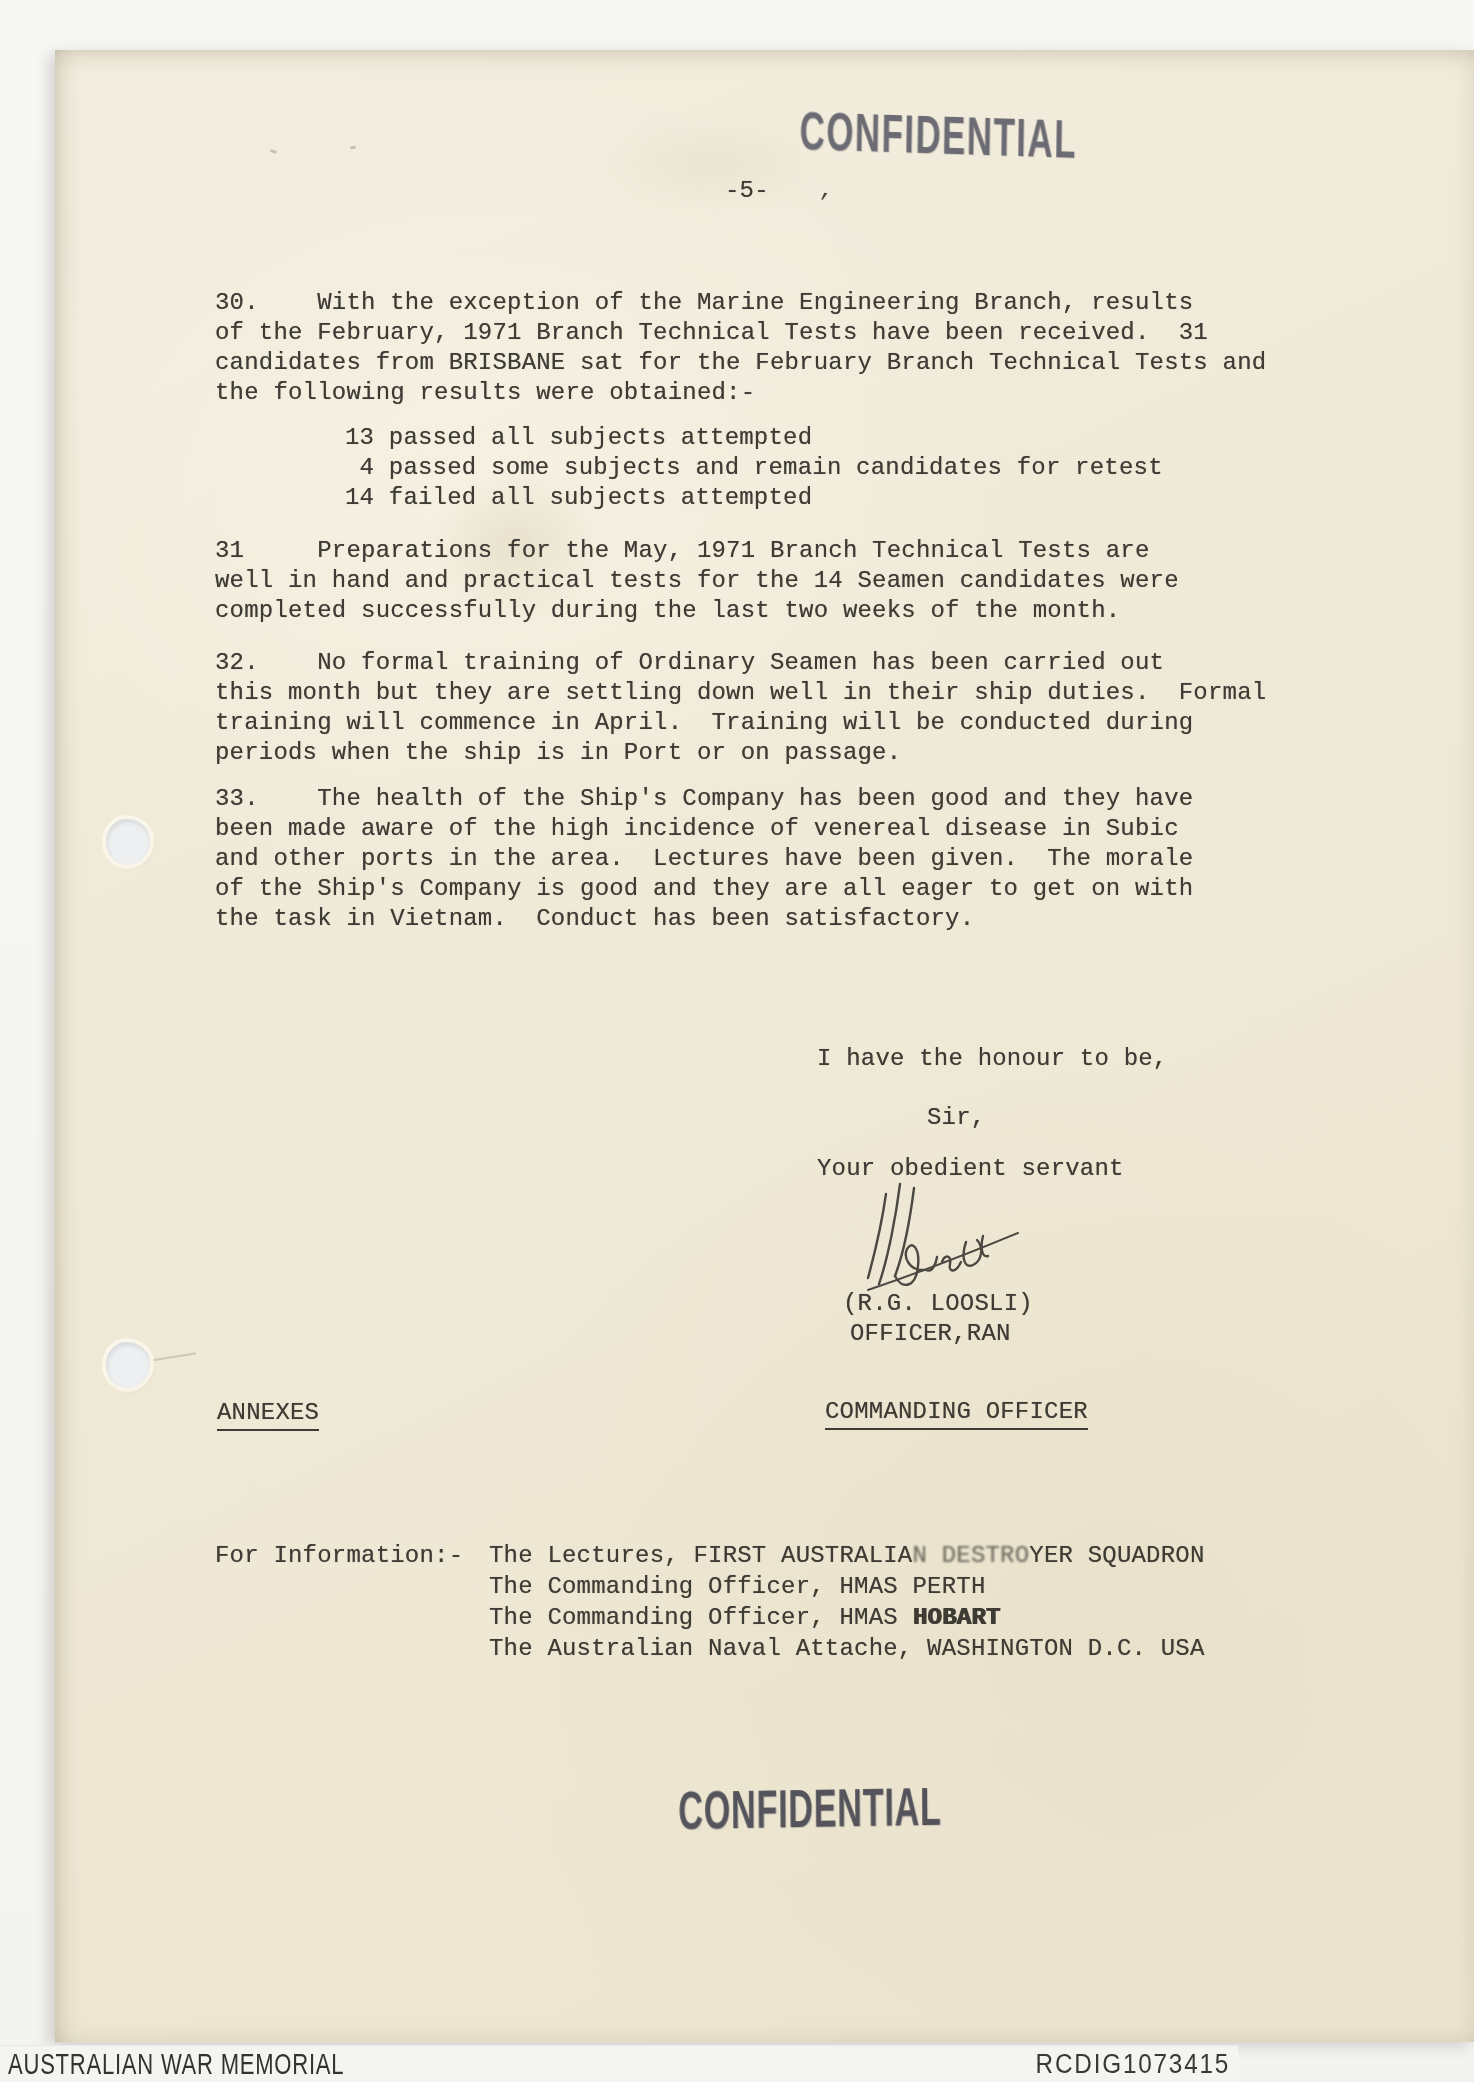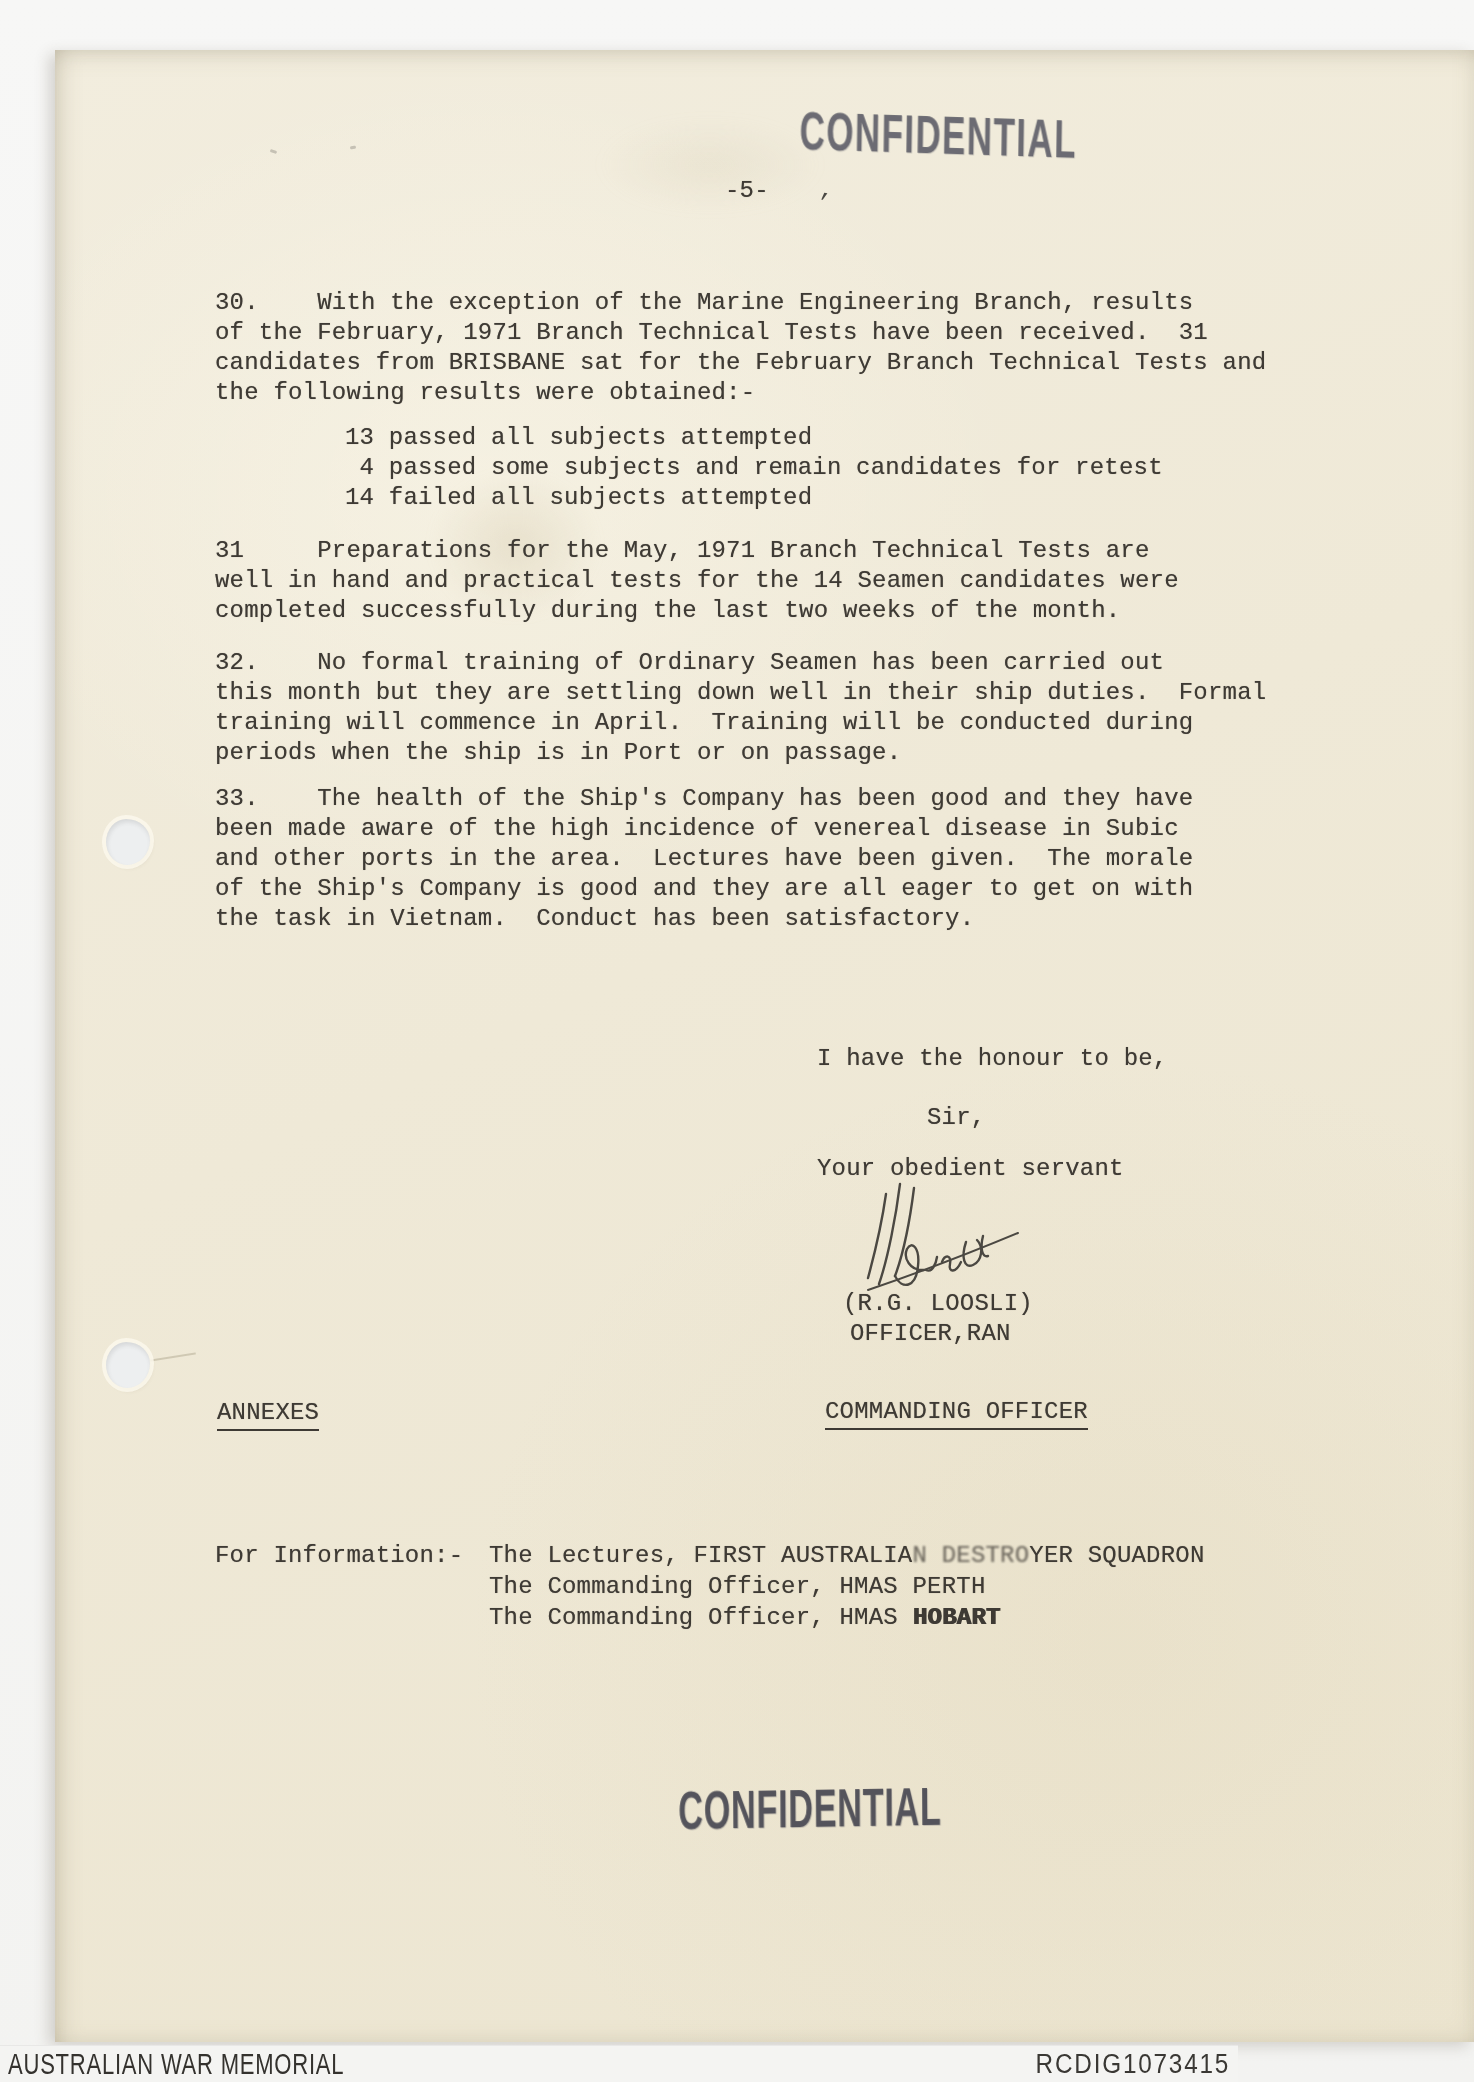--- a/index.html
+++ b/index.html
@@ -136,20 +136,21 @@
   <pre class="typed underl" style="left:217px;top:1398px;text-align:center;">ANNEXES</pre>
 
   <pre class="typed" style="left:215px;top:1541px;">For Information:-</pre>
 
   <pre class="typed" style="left:489px;top:1541px;"><span>The Lectures, FIRST AUSTRALIA</span><span class="smudge">N DESTRO</span><span>YER SQUADRON</span></pre>
 
   <pre class="typed" style="left:489px;top:1572px;"><span>The Commanding Officer, HMAS PERTH</span></pre>
 
   <pre class="typed" style="left:489px;top:1603px;"><span>The Commanding Officer, HMAS </span><span class="overstruck">HOBART</span></pre>
 
+  <pre class="typed" style="left:489px;top:1634px;"><span>The Australian Naval Attache, WASHINGTON D.C. USA</span></pre>
 
   <div class="stamp stamp-bottom">CONFIDENTIAL</div>
 
   <div class="footer-bar">
     <span class="footer-left">AUSTRALIAN WAR MEMORIAL</span>
     <span class="footer-right">RCDIG1073415</span>
   </div>
 
 </div>
 

